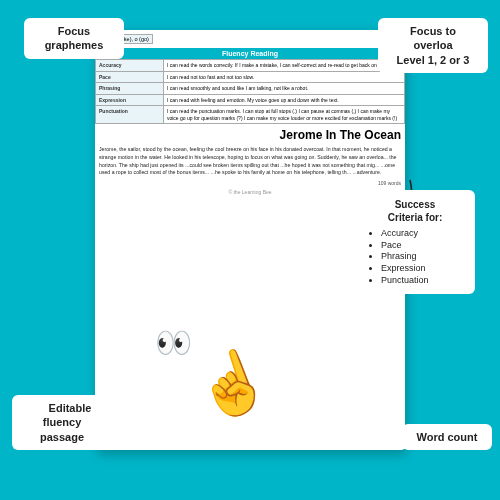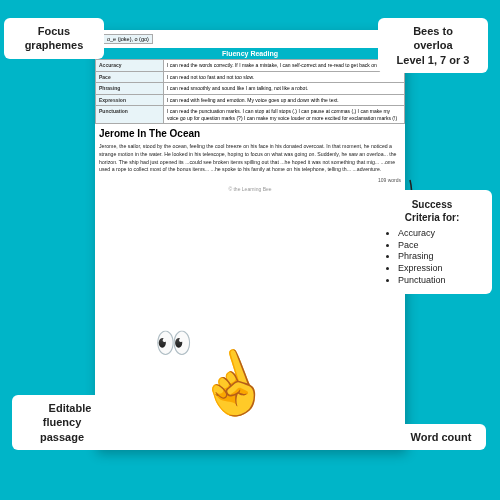--- a/index.html
+++ b/index.html
@@ -55,24 +55,25 @@
       line-height: 1.3;
     }
     .fluency-table td:first-child {
       font-weight: bold;
       background: #e8f4f8;
       width: 22%;
       color: #333;
     }
 
     .story-title {
-      font-size: 10px;
-      font-weight: bold;
-      padding: 4px 11px 2px 4px;
+      font-size: 12px;
+      font-weight: bold;
+      padding: 4px 4px 2px 4px;
       color: #000;
+      text-align: right;
     }
 
     .story-body {
       font-size: 5.2px;
       padding: 2px 4px;
       line-height: 1.5;
       color: #222;
     }
 
     .word-count {
@@ -97,33 +98,33 @@
       padding: 6px 8px;
       font-size: 11px;
       font-weight: bold;
       color: #222;
       text-align: center;
       line-height: 1.3;
     }
 
     .focus-graphemes {
       top: 18px;
-      left: 4px;
+      left: 24px;
       width: 100px;
     }
 
     .bees-box {
       top: 18px;
       right: 12px;
       width: 110px;
     }
 
     .success-criteria {
       top: 190px;
-      right: 8px;
+      right: 25px;
       width: 120px;
       text-align: left;
       padding: 8px 10px;
     }
     .success-criteria .sc-title {
       font-size: 10px;
       font-weight: bold;
       text-align: center;
       margin-bottom: 4px;
     }
@@ -135,21 +136,21 @@
     }
 
     .editable-passage {
       bottom: 50px;
       left: 12px;
       width: 100px;
     }
 
     .word-count-box {
       bottom: 50px;
-      right: 14px;
+      right: 8px;
       width: 90px;
     }
 
     svg.arrows-svg {
       position: absolute;
       top: 0; left: 0;
       width: 500px;
       height: 500px;
       pointer-events: none;
     }
@@ -248,23 +249,23 @@
     <div class="word-count">109 words</div>
     <div class="watermark">© the Learning Bee</div>
   </div>
 
   <div class="annotation-box focus-graphemes">
     <span style="white-space:pre-line;">Focus
 graphemes</span>
   </div>
 
   <div class="annotation-box bees-box">
-    <div>Bees to</div>
+    <div>Focus to</div>
     <div>overloa</div>
-    <div>Level 1, 7 or 3</div>
+    <div>Level 1, 2 or 3</div>
   </div>
 
   <div class="annotation-box success-criteria">
     <div class="sc-title">Success<br>Criteria for:</div>
     <ul id="sc-list">
         <li>Accuracy</li>
         <li>Pace</li>
         <li>Phrasing</li>
         <li>Expression</li>
         <li>Punctuation</li>

